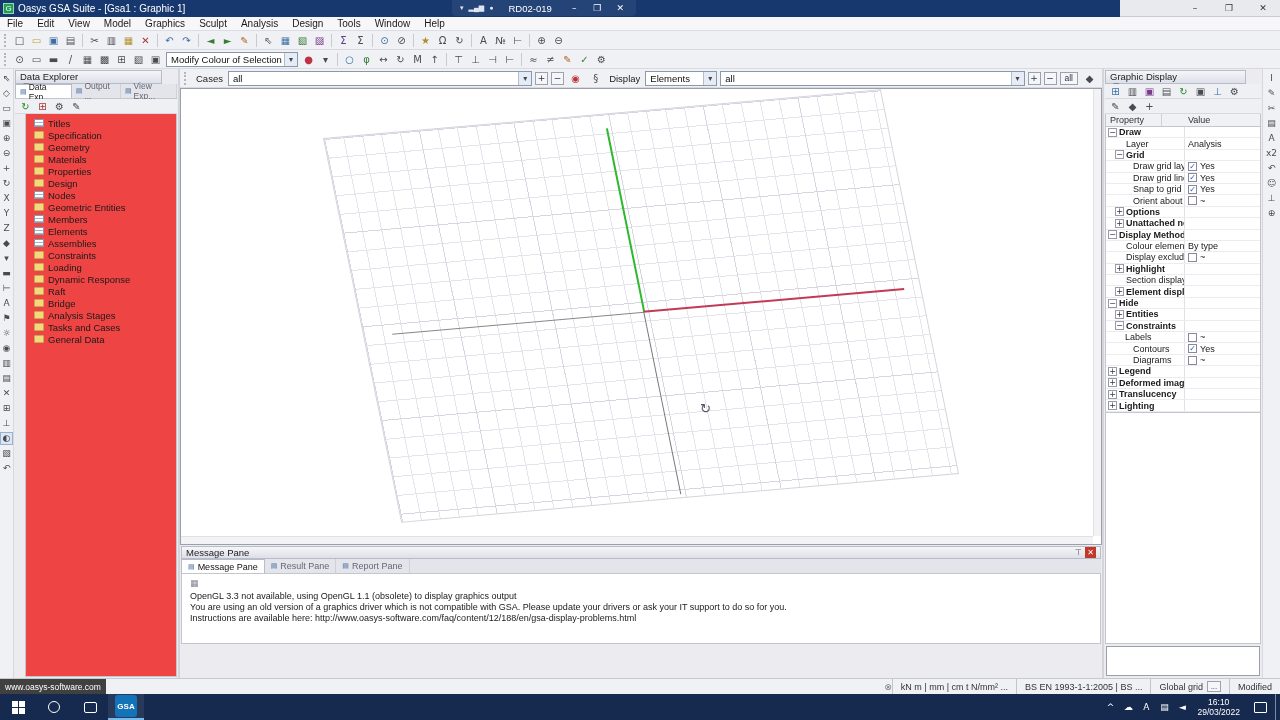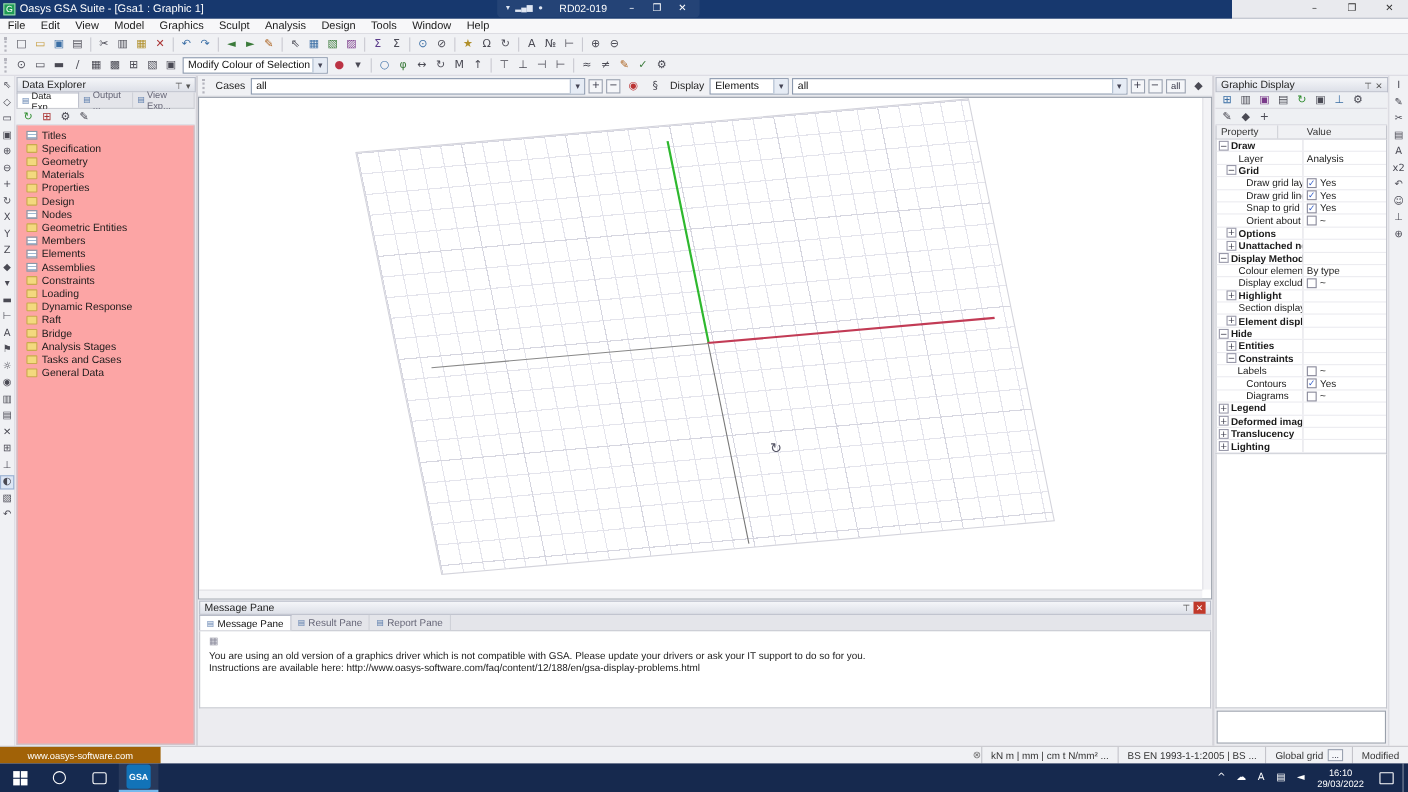--- a/index.html
+++ b/index.html
@@ -33,30 +33,30 @@
   .main{flex:1;display:flex;background:#ececf0;min-height:0;}
   .vstrip{background:#f0f1f4;display:flex;flex-direction:column;align-items:center;padding-top:2px;}
   .vstrip.left{width:14px;border-right:1px solid #d8d8de;}
   .vstrip.right{width:18px;border-left:1px solid #d8d8de;}
   .vbtn{width:13px;height:13px;font-size:9px;line-height:13px;text-align:center;color:#4a4a54;margin:1px 0;font-family:"DejaVu Sans",sans-serif;}
   .vbtn.active{background:#dce6f5;border:1px solid #9ab0d0;line-height:11px;}
 
   .panel{display:flex;flex-direction:column;background:#ececf0;}
   .panel.explorer{width:166px;border-right:2px solid #d4d4da;}
   .panel.gdisplay{width:160px;border-left:2px solid #d4d4da;}
-  .phead{height:14px;background:linear-gradient(#f5f6f9,#dde0e8);border:1px solid #b8bcc8;display:flex;align-items:flex-end;font-size:9.5px;padding:0 4px;color:#222;margin:1px 0 0 1px;}
+  .phead{height:14px;background:linear-gradient(#f5f6f9,#dde0e8);border:1px solid #b8bcc8;display:flex;align-items:flex-start;font-size:9.5px;padding:0 4px;color:#222;margin:1px 16px 0 1px;flex-direction:column;}
   .phead .sp{flex:1;}
   .phead-ic{font-size:8px;color:#555;margin-left:3px;}
   .phead-close{width:11px;height:11px;background:#c0392b;color:#fff;font-size:8px;line-height:11px;text-align:center;margin-left:3px;}
   .ptabs{height:15px;display:flex;align-items:flex-end;background:#e4e5ea;margin:0 1px;border-bottom:1px solid #c4c6ce;}
   .ptab{display:flex;align-items:center;gap:2px;font-size:8.5px;color:#667;padding:1px 4px;height:14px;border-right:1px solid #cfd1d8;}
   .ptab.active{background:#fff;color:#222;border:1px solid #b8bcc8;border-bottom:none;}
   .ptab-ic{font-size:7px;color:#5577aa;}
   .ptoolbar{height:15px;display:flex;align-items:center;background:#eef0f3;margin:0 1px;border-bottom:1px solid #d8d8de;padding-left:2px;}
-  .tree{flex:1;background:#fca5a5;margin:0 1px 1px 1px;border:1px solid #c4c6ce;border-top:none;overflow:hidden;padding-top:3px;}
+  .tree{flex:1;background:#ef4444;margin:0 1px 1px 11px;border:1px solid #c4c6ce;border-top:none;overflow:hidden;padding-top:3px;}
   .tree-row{display:flex;align-items:center;height:12px;padding-left:8px;gap:4px;}
   .tlabel{font-size:9.5px;color:#1a1a1a;white-space:nowrap;}
   .ticon{flex:0 0 auto;}
   .icon-folder{width:10px;height:8px;background:#f3d97e;border:1px solid #c9a94e;border-radius:1px;}
   .icon-table{width:10px;height:8px;background:repeating-linear-gradient(#fff 0 2px,#9db8d2 2px 3px);border:1px solid #8899aa;}
 
   
   .center{flex:1;display:flex;flex-direction:column;min-width:0;}
   .casesbar{height:19px;background:#f0f1f4;border-bottom:1px solid #d8d8de;display:flex;align-items:center;gap:3px;padding:0 4px 0 2px;flex:0 0 19px;}
   .cb-label{font-size:9.5px;color:#222;margin:0 2px;}
@@ -103,21 +103,21 @@
   .pg-expand{width:9px;height:9px;margin-right:2px;font-size:8px;line-height:8px;text-align:center;color:#334;flex:0 0 9px;}
   .pg-expand.box{border:1px solid #99a;background:#fff;}
   .pg-label{flex:1;white-space:nowrap;overflow:hidden;}
   .pg-value{width:76px;flex:0 0 76px;border-left:1px solid #e0e0e6;padding-left:3px;display:flex;align-items:center;gap:3px;height:100%;}
   .pg-check{width:9px;height:9px;border:1px solid #889;background:#fff;font-size:8px;line-height:8px;text-align:center;color:#2a56c6;}
   .gd-spacer{flex:1;background:#fff;margin:0 1px;border:1px solid #c4c6ce;border-top:none;}
   .gd-preview{height:30px;margin:2px;background:#fff;border:1px solid #9aa0ab;}
 
   
   .statusbar{height:16px;background:#f0f1f4;border-top:1px solid #c8c8ce;display:flex;align-items:center;font-size:9px;color:#333;flex:0 0 16px;}
-  .link-chip{background:#a16207;color:#fff;height:100%;display:flex;align-items:center;padding:0 25px;font-size:8.5px;}
+  .link-chip{background:#404040;color:#fff;height:100%;display:flex;align-items:center;padding:0 5px;font-size:8.5px;}
   .sb-sp{flex:1;}
   .seg{border-left:1px solid #c4c4ca;padding:0 8px;height:100%;display:flex;align-items:center;gap:4px;white-space:nowrap;}
   .sb-x{color:#777;font-size:9px;}
   .dots-btn{width:14px;height:11px;border:1px solid #9aa2b0;background:#f5f6f9;font-size:8px;line-height:9px;text-align:center;color:#334;}
 
   
   .taskbar{height:26px;background:#16294e;display:flex;align-items:center;color:#fff;flex:0 0 26px;}
   .tb-app{width:36px;height:26px;display:flex;align-items:center;justify-content:center;}
   .tb-app.running{background:rgba(255,255,255,.08);border-bottom:2px solid #76b9ed;}
   .win-logo{display:grid;grid-template-columns:6px 6px;grid-template-rows:6px 6px;gap:1px;}
@@ -457,20 +457,21 @@
               <span>Result Pane</span>
             </span>
             <span class="mtab">
               <span class="mtab-ic sym">▤</span>
               <span>Report Pane</span>
             </span>
           </div>
         <div class="msgbody">
           <div class="msg-origin sym">▦</div>
           <div>
+              <div class="msg-line">OpenGL 3.3 not available, using OpenGL 1.1 (obsolete) to display graphics output</div>
               <div class="msg-line">You are using an old version of a graphics driver which is not compatible with GSA. Please update your drivers or ask your IT support to do so for you.</div>
               <div class="msg-line">Instructions are available here: http://www.oasys-software.com/faq/content/12/188/en/gsa-display-problems.html</div>
             </div>
         </div>
       </div>
       <div class="bottomgap"></div>
     </div>
 
     <div class="panel gdisplay">
       <div class="phead">

